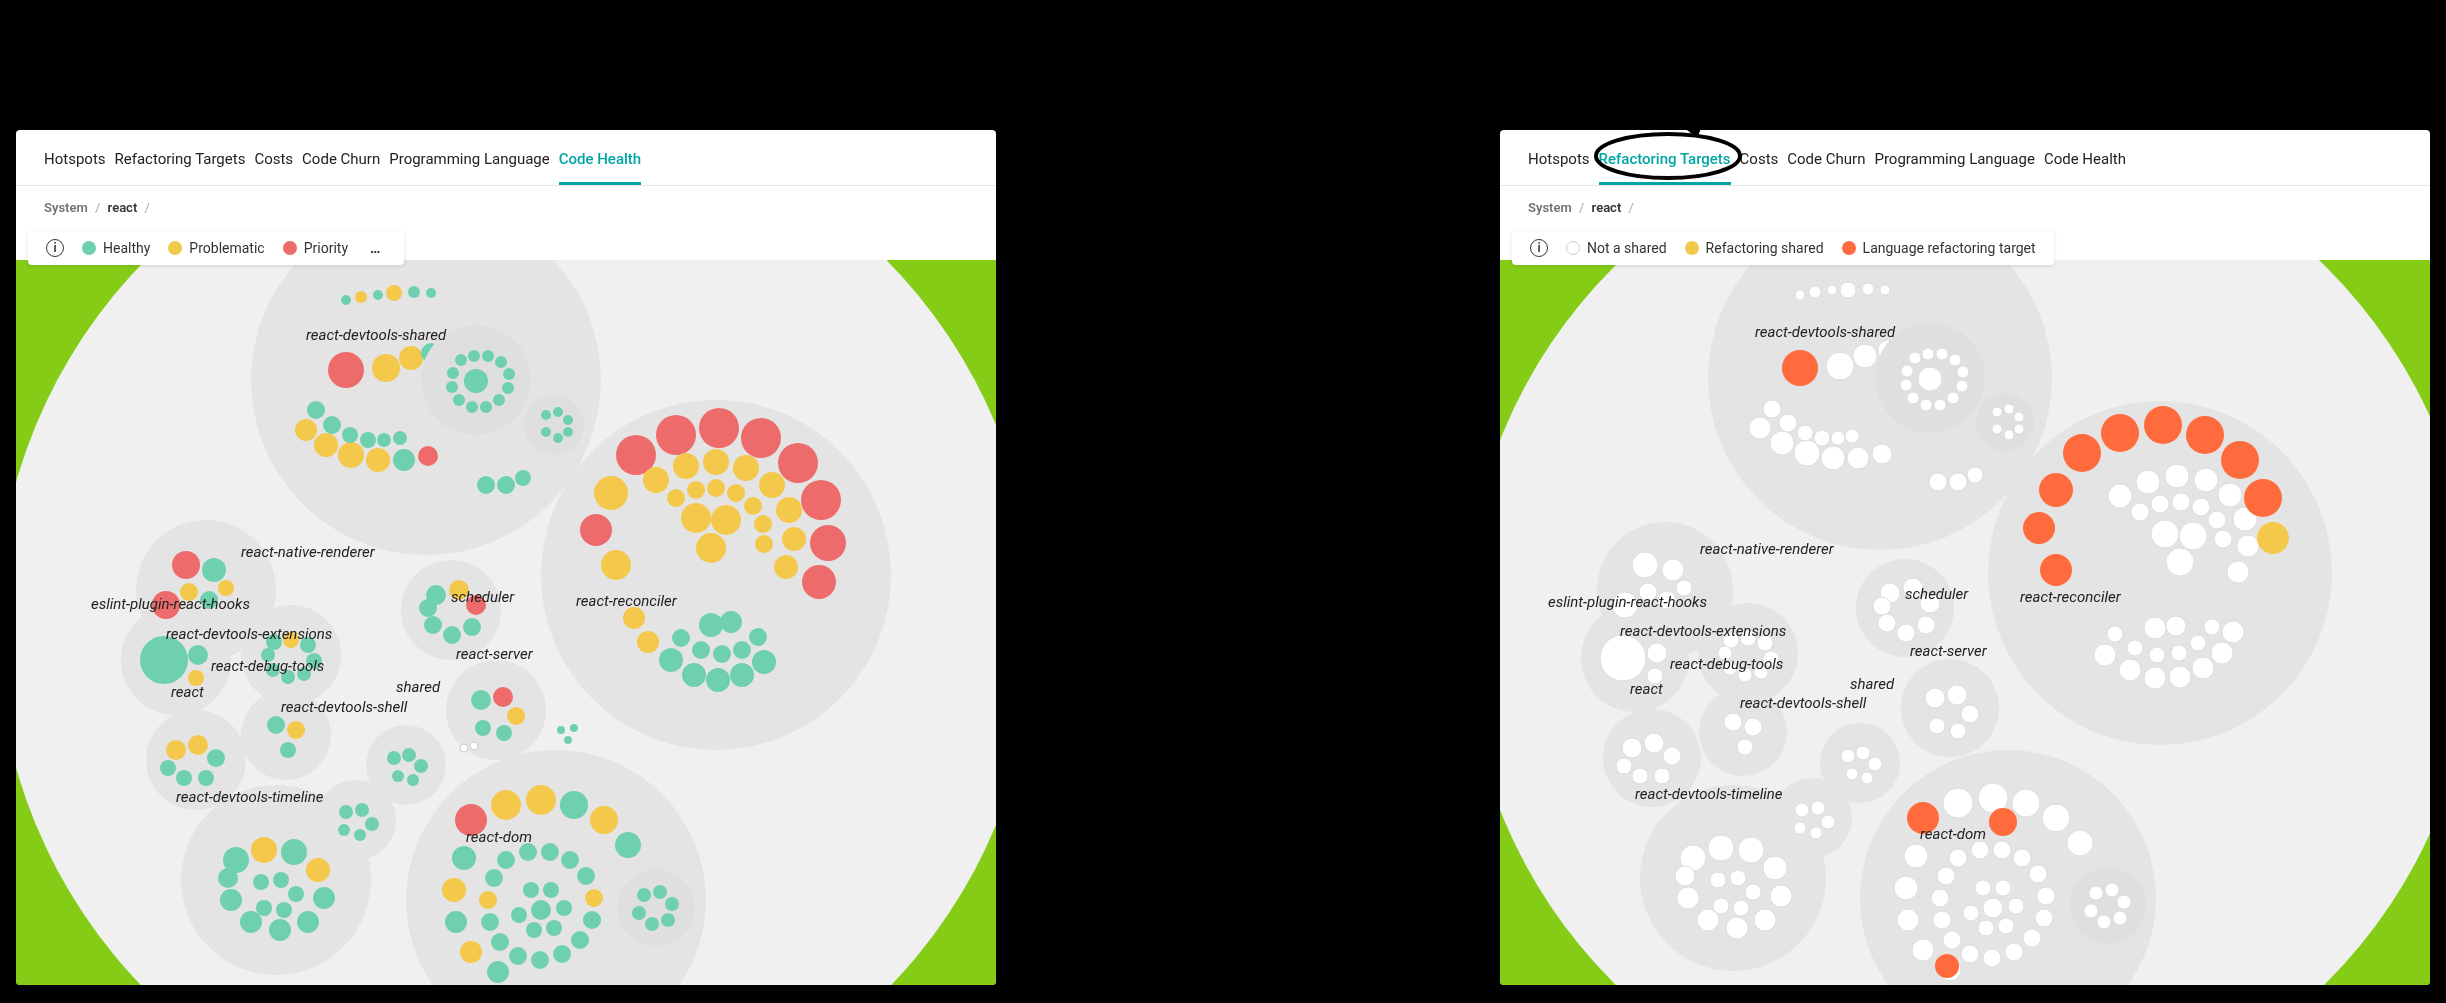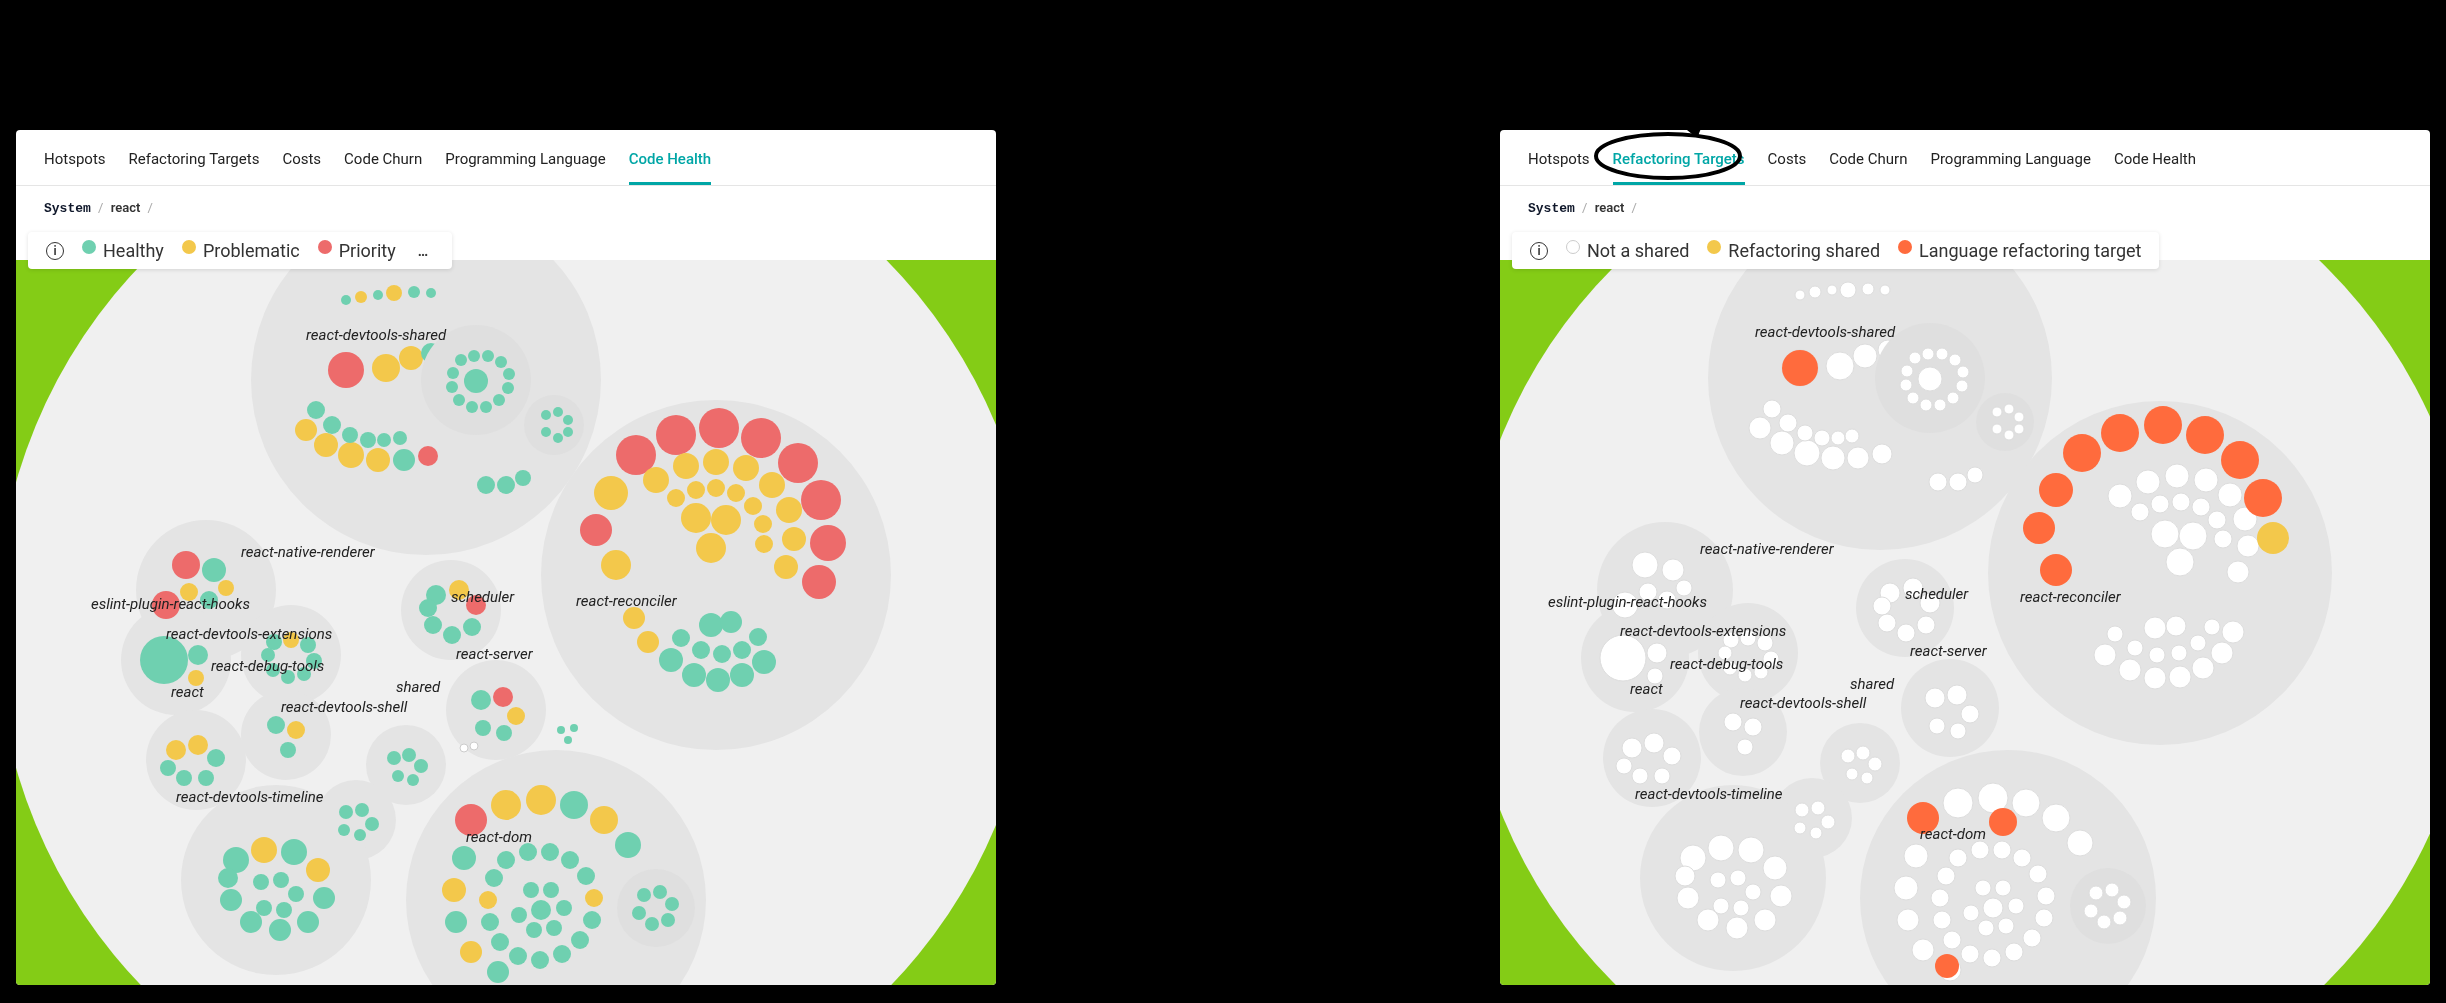--- a/index.html
+++ b/index.html
@@ -19,21 +19,21 @@
     background: #fff;
     overflow: hidden;
     border-radius: 4px;
   }
   .panel-left  { left: 16px; top: 130px; width: 980px; height: 855px; }
   .panel-right { left: 1500px; top: 130px; width: 930px; height: 855px; }
 
   
   .tabs {
     display: flex;
-    gap: 23px;
+    gap: 9px;
     padding: 14px 44px 0 28px;
     border-bottom: 1px solid #e5e5e5;
     height: 56px;
     align-items: flex-end;
   }
   .tab {
     padding: 6px 0 14px 0;
     color: #222;
     font-size: 15px;
     cursor: pointer;
@@ -45,21 +45,21 @@
     border-bottom-color: #00a6a6;
     font-weight: 500;
   }
 
   
   .crumb {
     padding: 14px 28px 10px 28px;
     font-size: 13px;
     color: #555;
   }
-  .crumb a { color: #0f172a; font-weight: 600; text-decoration: none; font-family: Liberation Mono, monospace; }
+  .crumb a { color: #737373; font-weight: 600; text-decoration: none; }
   .crumb .sep { color: #aaa; margin: 0 4px; }
   .crumb .leaf { color: #333; font-weight: 600; }
 
   
   .legend {
     display: flex;
     align-items: center;
     gap: 18px;
     padding: 8px 18px;
     margin: 6px 12px 0 12px;
@@ -68,21 +68,21 @@
     border-radius: 4px;
     width: fit-content;
     position: relative;
     z-index: 3;
   }
   .info-icon {
     width: 18px; height: 18px; border: 1.5px solid #333; border-radius: 50%;
     display: inline-flex; align-items: center; justify-content: center;
     font-size: 12px; font-weight: 600; color: #333;
   }
-  .lg { display: inline-flex; gap: 7px; font-size: 18px; color: #333; }
+  .lg { display: inline-flex; align-items: center; gap: 7px; font-size: 14px; color: #333; }
   .dot { width: 14px; height: 14px; border-radius: 50%; display:inline-block; }
   .dot.healthy { background: #6fd0b0; }
   .dot.problematic { background: #f3c84b; }
   .dot.unhealthy { background: #ed6b6b; }
   .dot.white { background: #fff; border: 1px solid #ccc; }
   .dot.refac { background: #f3c84b; }
   .dot.prio { background: #ff6b3d; }
   .more { font-weight: 700; letter-spacing: 2px; color: #333; cursor: pointer; padding: 0 4px; }
 
   

